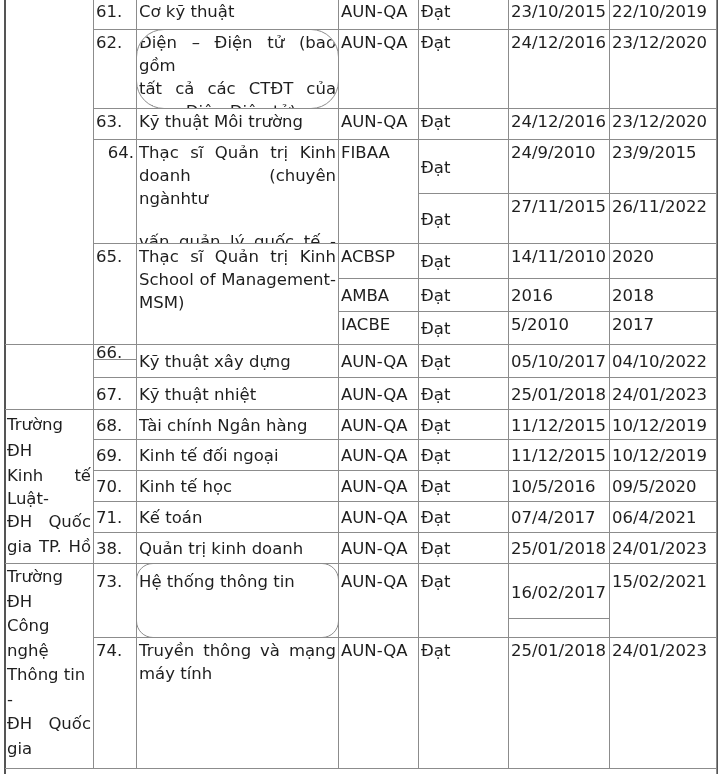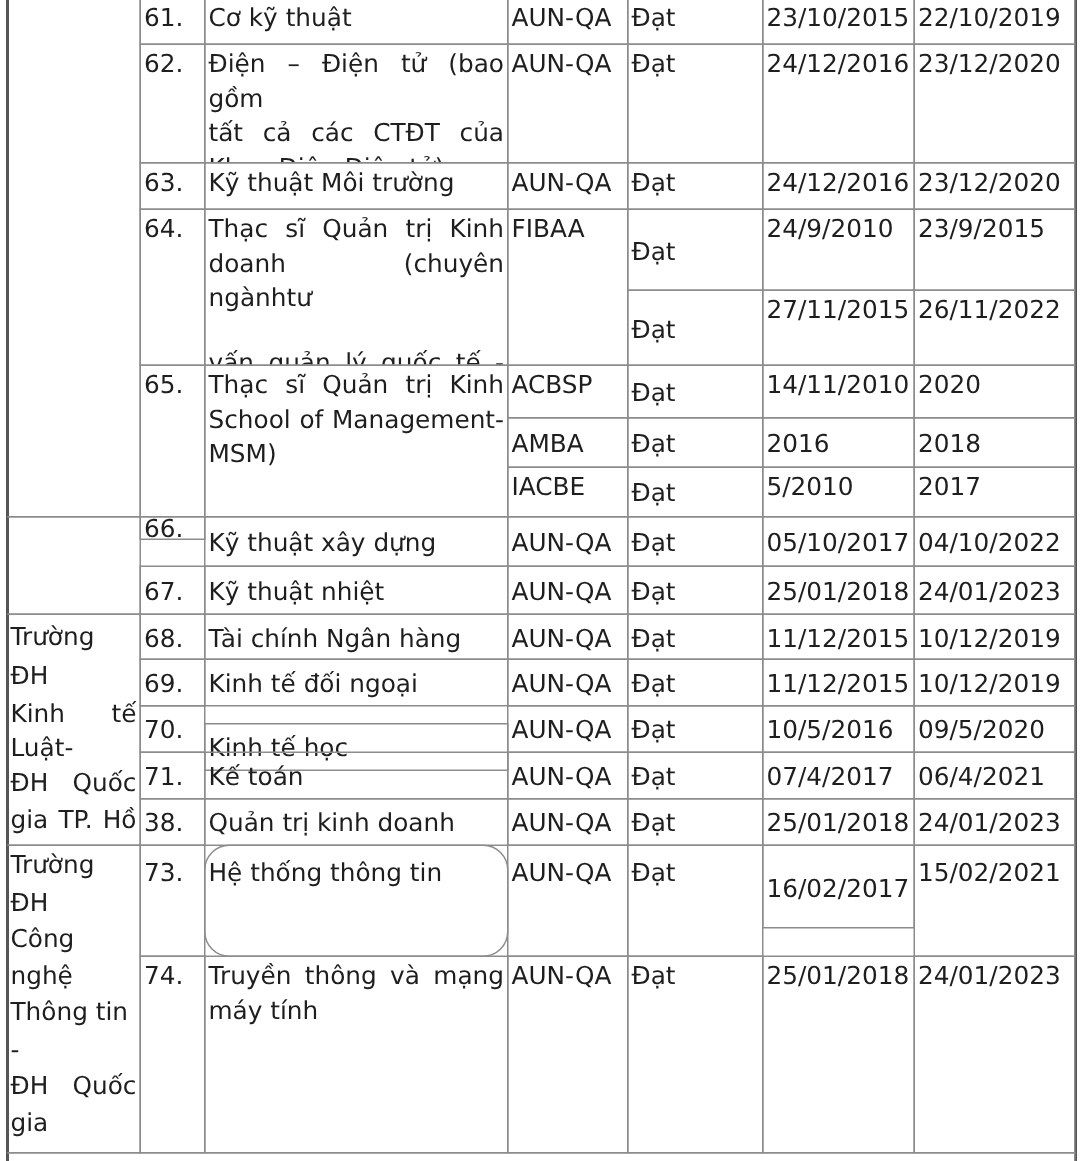--- a/index.html
+++ b/index.html
@@ -1,20 +1,20 @@
 <!DOCTYPE html>
 <html><head>
 <meta charset="utf-8">
 <style>
   html, body { margin: 0; padding: 0; background: #ffffff; }
   body { width: 720px; height: 774px; position: relative; overflow: hidden;
          font-family: "DejaVu Sans", sans-serif; color: #1e1e1e; }
   .cell { position: absolute; box-sizing: border-box; border: 1px solid #8c8c8c;
           font-size: 16.5px; line-height: 23px; padding: 1px 2px 0 2px; overflow: hidden; }
-  .just { text-align: justify; text-align-last: left; }
+  .just { text-align: justify; text-align-last: left; border-radius: 28px; }
   .vmid { display: flex; align-items: center; }
   .frame-left { position: absolute; left: 4px; top: 0; width: 2px; height: 774px; background: #555; }
   .frame-right { position: absolute; left: 716px; top: 0; width: 2px; height: 774px; background: #555; }
   .cell span { display: block; }
 </style>
 </head>
 <body>
 
 <div>
   <div class="frame-left"></div>
@@ -40,21 +40,21 @@
   <div class="cell" style="left:508px;top:29px;width:102px;height:80px;">24/12/2016</div>
   <div class="cell" style="left:609px;top:29px;width:108px;height:80px;">23/12/2020</div>
 
   <div class="cell" style="left:93px;top:108px;width:44px;height:32px;">63.</div>
   <div class="cell" style="left:136px;top:108px;width:203px;height:32px;">Kỹ thuật Môi trường</div>
   <div class="cell" style="left:338px;top:108px;width:81px;height:32px;">AUN-QA</div>
   <div class="cell" style="left:418px;top:108px;width:91px;height:32px;">Đạt</div>
   <div class="cell" style="left:508px;top:108px;width:102px;height:32px;">24/12/2016</div>
   <div class="cell" style="left:609px;top:108px;width:108px;height:32px;">23/12/2020</div>
 
-  <div class="cell" style="left:93px;top:139px;width:44px;height:105px;">64.</div>
+  <div class="cell" style="left:93px;top:139px;width:44px;height:105px;text-align:right;">64.</div>
   <div class="cell" style="left:136px;top:139px;width:203px;height:105px;">
     <span style="text-align:justify;text-align-last:justify;">Thạc sĩ Quản trị Kinh</span>
     <span style="text-align:justify;text-align-last:justify;">doanh (chuyên ngànhtư</span>
     <span style="text-align:justify;text-align-last:justify;margin-top:20px;">vấn quản lý quốc tế -</span>
     <span>EMBA-MCI)</span>
   </div>
   <div class="cell" style="left:338px;top:139px;width:81px;height:105px;">FIBAA</div>
   <div class="cell vmid" style="left:418px;top:139px;width:91px;height:55px;">Đạt</div>
   <div class="cell" style="left:508px;top:139px;width:102px;height:55px;">24/9/2010</div>
   <div class="cell" style="left:609px;top:139px;width:108px;height:55px;">23/9/2015</div>
@@ -112,21 +112,21 @@
   <div class="cell vmid" style="left:609px;top:409px;width:108px;height:31px;">10/12/2019</div>
 
   <div class="cell vmid" style="left:93px;top:439px;width:44px;height:32px;">69.</div>
   <div class="cell vmid" style="left:136px;top:439px;width:203px;height:32px;">Kinh tế đối ngoại</div>
   <div class="cell vmid" style="left:338px;top:439px;width:81px;height:32px;">AUN-QA</div>
   <div class="cell vmid" style="left:418px;top:439px;width:91px;height:32px;">Đạt</div>
   <div class="cell vmid" style="left:508px;top:439px;width:102px;height:32px;">11/12/2015</div>
   <div class="cell vmid" style="left:609px;top:439px;width:108px;height:32px;">10/12/2019</div>
 
   <div class="cell vmid" style="left:93px;top:470px;width:44px;height:32px;">70.</div>
-  <div class="cell vmid" style="left:136px;top:470px;width:203px;height:32px;margin-top:12px;">Kinh tế học</div>
+  <div class="cell vmid" style="left:136px;top:470px;width:203px;height:32px;">Kinh tế học</div>
   <div class="cell vmid" style="left:338px;top:470px;width:81px;height:32px;">AUN-QA</div>
   <div class="cell vmid" style="left:418px;top:470px;width:91px;height:32px;">Đạt</div>
   <div class="cell vmid" style="left:508px;top:470px;width:102px;height:32px;">10/5/2016</div>
   <div class="cell vmid" style="left:609px;top:470px;width:108px;height:32px;">09/5/2020</div>
 
   <div class="cell vmid" style="left:93px;top:501px;width:44px;height:32px;">71.</div>
   <div class="cell vmid" style="left:136px;top:501px;width:203px;height:32px;">Kế toán</div>
   <div class="cell vmid" style="left:338px;top:501px;width:81px;height:32px;">AUN-QA</div>
   <div class="cell vmid" style="left:418px;top:501px;width:91px;height:32px;">Đạt</div>
   <div class="cell vmid" style="left:508px;top:501px;width:102px;height:32px;">07/4/2017</div>

